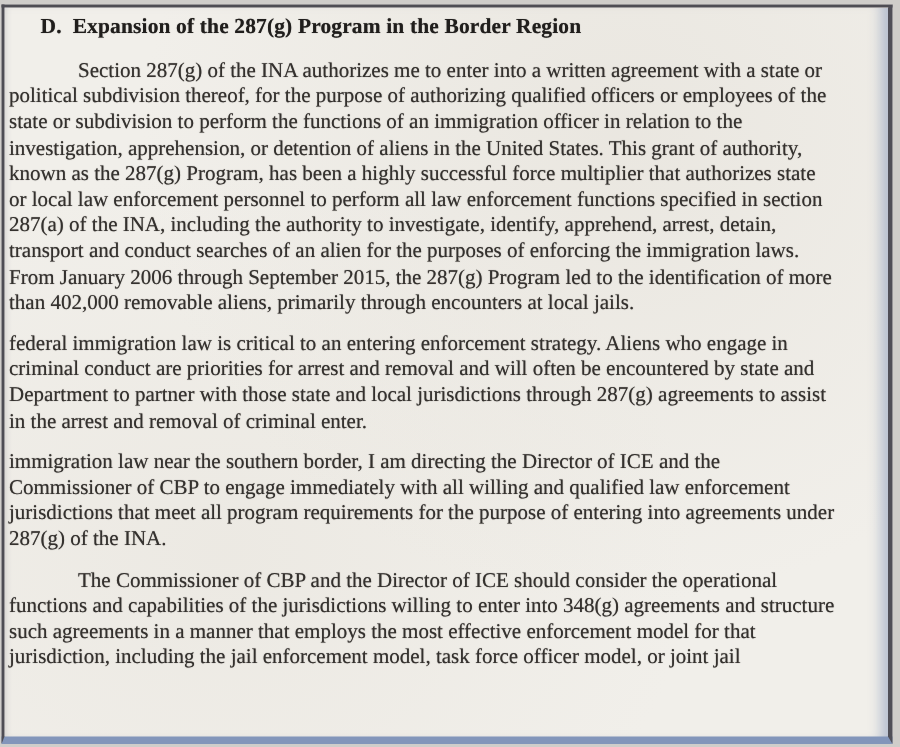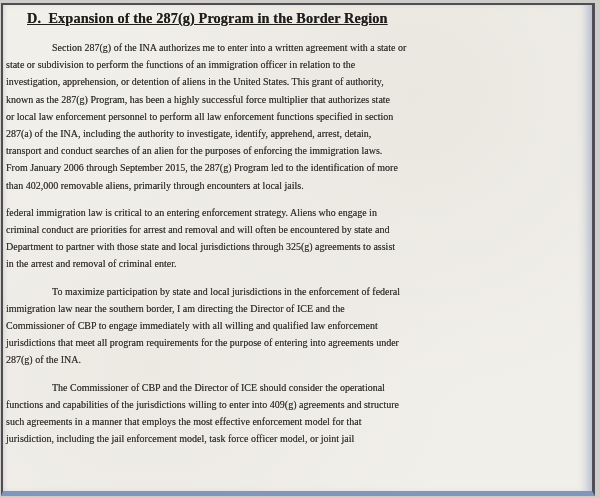--- a/index.html
+++ b/index.html
@@ -36,64 +36,63 @@
   .heading {
     font-size: 14.3px;
     font-weight: bold;
     color: #201e1c;
     line-height: 17px;
     white-space: pre;
     text-indent: 21px;
     letter-spacing: 0.1px;
     margin: 0 0 12px 0;
     text-shadow: 0 0 0.5px rgba(32,30,28,0.7);
-    text-decoration: underline;
   }
   .para { margin: 0 0 10px 0; }
   .line {
-    font-size: 10px;
+    font-size: 14px;
     line-height: 17.2px;
     color: #34312e;
     white-space: pre;
     text-shadow: 0 0 0.6px rgba(52,49,46,0.7);
   }
   .line.first { text-indent: 46px; }
 </style>
 </head>
 <body>
 
 <div class="viewport">
   <div class="page">
     <div class="heading">D.  Expansion of the 287(g) Program in the Border Region</div>
     <div>
         <div class="para">
           <div class="line first">Section 287(g) of the INA authorizes me to enter into a written agreement with a state or</div>
+          <div class="line">political subdivision thereof, for the purpose of authorizing qualified officers or employees of the</div>
           <div class="line">state or subdivision to perform the functions of an immigration officer in relation to the</div>
           <div class="line">investigation, apprehension, or detention of aliens in the United States. This grant of authority,</div>
           <div class="line">known as the 287(g) Program, has been a highly successful force multiplier that authorizes state</div>
           <div class="line">or local law enforcement personnel to perform all law enforcement functions specified in section</div>
           <div class="line">287(a) of the INA, including the authority to investigate, identify, apprehend, arrest, detain,</div>
           <div class="line">transport and conduct searches of an alien for the purposes of enforcing the immigration laws.</div>
           <div class="line">From January 2006 through September 2015, the 287(g) Program led to the identification of more</div>
           <div class="line">than 402,000 removable aliens, primarily through encounters at local jails.</div>
         </div>
         <div class="para">
           <div class="line">federal immigration law is critical to an entering enforcement strategy. Aliens who engage in</div>
           <div class="line">criminal conduct are priorities for arrest and removal and will often be encountered by state and</div>
-          <div class="line">Department to partner with those state and local jurisdictions through 325(g) agreements to assist</div>
+          <div class="line">Department to partner with those state and local jurisdictions through 287(g) agreements to assist</div>
           <div class="line">in the arrest and removal of criminal enter.</div>
         </div>
         <div class="para">
-          <div class="line first">To maximize participation by state and local jurisdictions in the enforcement of federal</div>
           <div class="line">immigration law near the southern border, I am directing the Director of ICE and the</div>
           <div class="line">Commissioner of CBP to engage immediately with all willing and qualified law enforcement</div>
           <div class="line">jurisdictions that meet all program requirements for the purpose of entering into agreements under</div>
           <div class="line">287(g) of the INA.</div>
         </div>
         <div class="para">
           <div class="line first">The Commissioner of CBP and the Director of ICE should consider the operational</div>
-          <div class="line">functions and capabilities of the jurisdictions willing to enter into 409(g) agreements and structure</div>
+          <div class="line">functions and capabilities of the jurisdictions willing to enter into 348(g) agreements and structure</div>
           <div class="line">such agreements in a manner that employs the most effective enforcement model for that</div>
           <div class="line">jurisdiction, including the jail enforcement model, task force officer model, or joint jail</div>
         </div>
       </div>
   </div>
 </div>
 
 </body></html>

